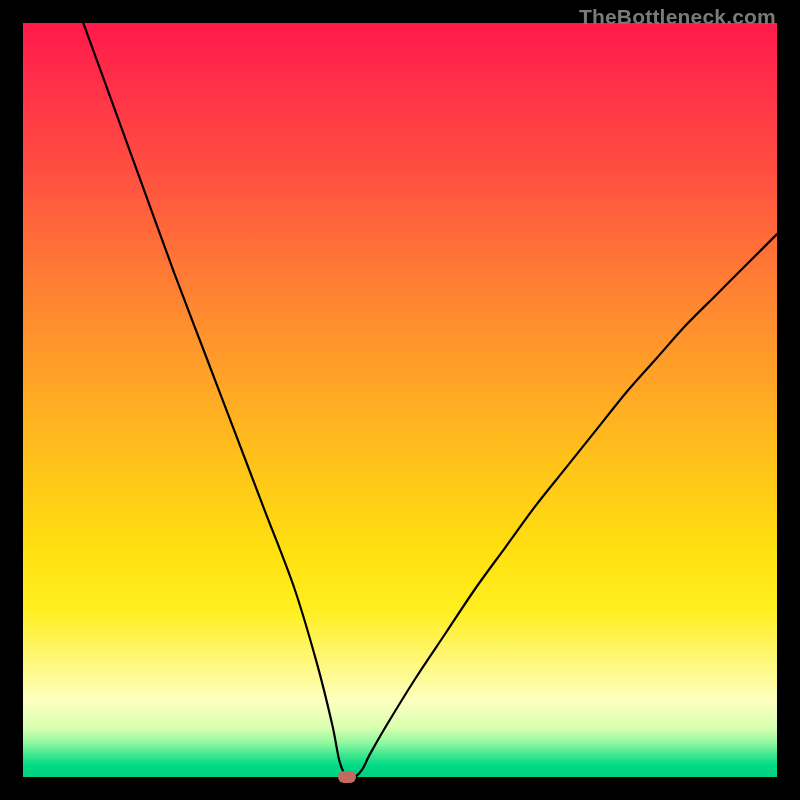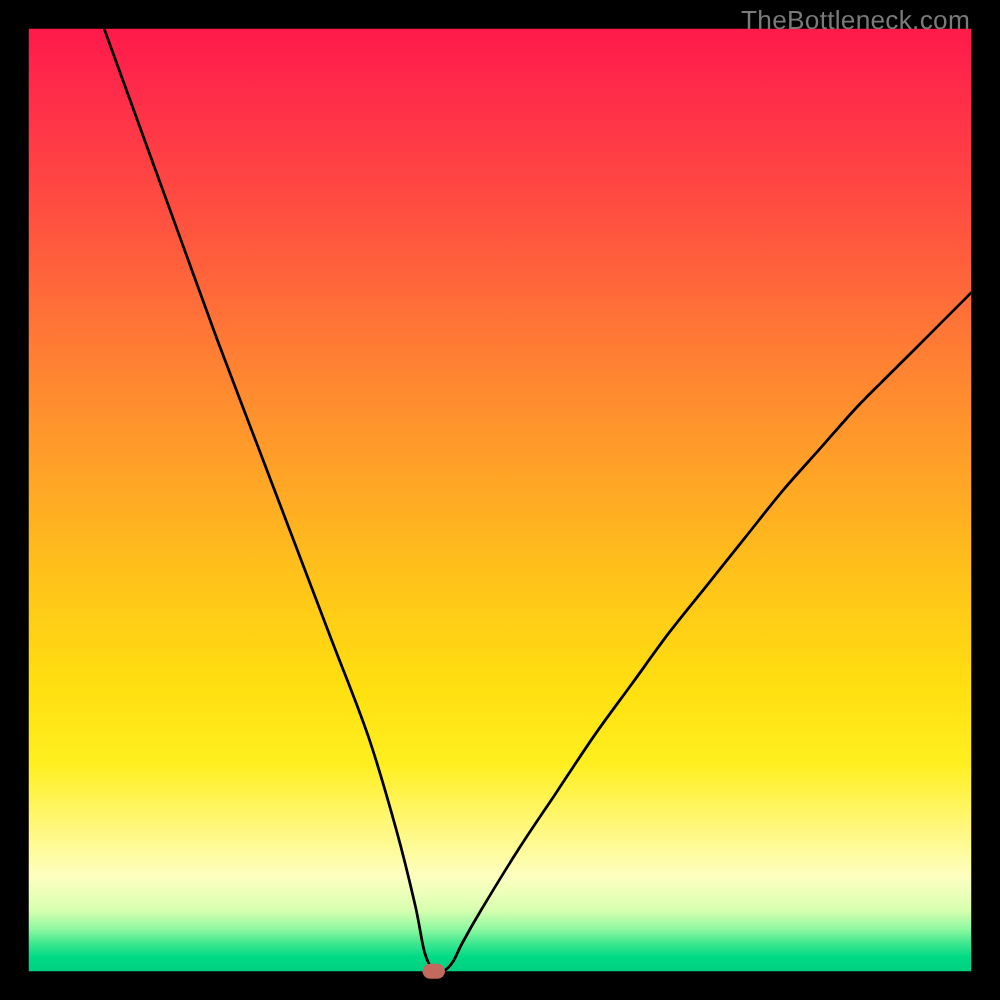--- a/index.html
+++ b/index.html
@@ -38,21 +38,21 @@
       #00da85 98.5%,
       #00d080 100%
     );
   }
   .watermark {
     position: absolute;
     top: 5px;
     right: 24px;
     font-family: Arial, Helvetica, sans-serif;
     font-size: 21px;
-    font-weight: normal;
+    font-weight: bold;
     color: #7a7a7a;
     letter-spacing: 0.2px;
   }
   svg.curve {
     position: absolute;
     left: 0;
     top: 0;
     width: 754px;
     height: 754px;
   }

